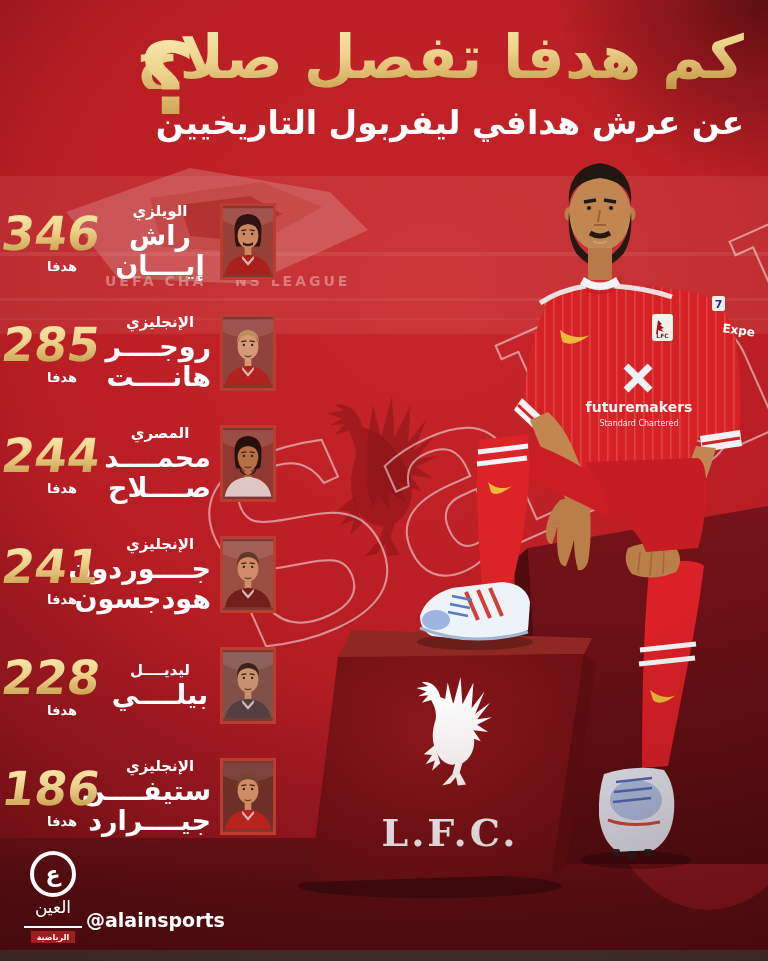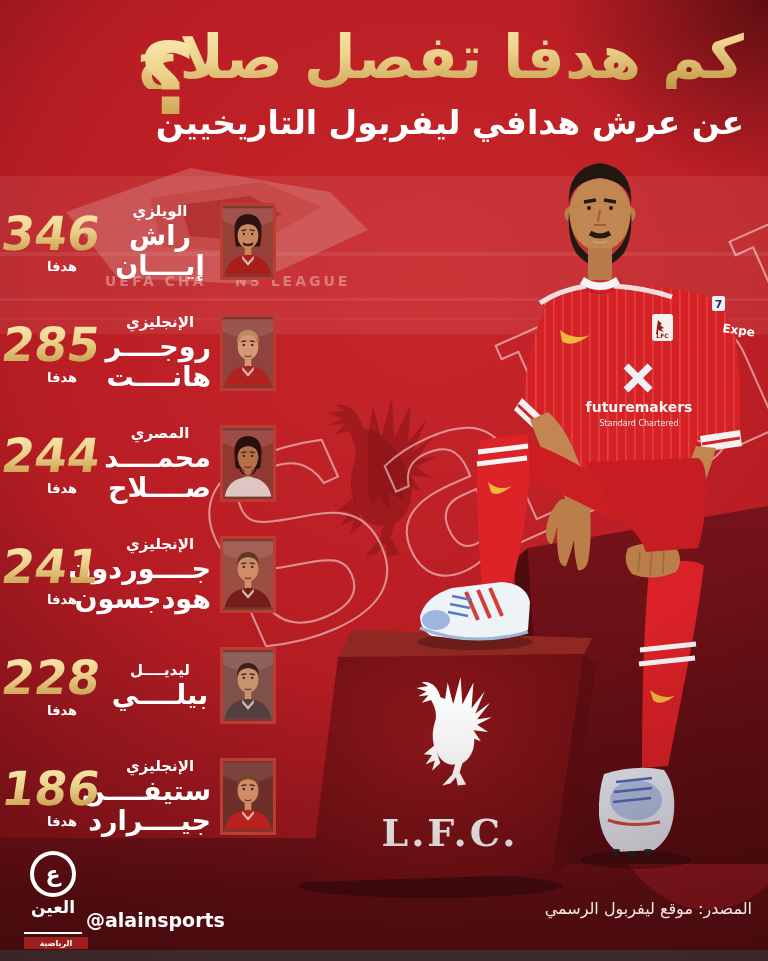--- a/index.html
+++ b/index.html
@@ -42,22 +42,22 @@
   .p1{--skin:#e0b189;--hair:#c3a369;--shirt:#b3251f;--pbg:#8e4a42;}
   .p2{--skin:#b9804f;--hair:#16100b;--shirt:#e9e5e0;--beard:1;--hairB:1;--pbg:#8c4036;}
   .p3{--skin:#d6a276;--hair:#53402a;--shirt:#6d201d;--pbg:#9a5a4b;}
   .p4{--skin:#cfa77f;--hair:#2c241b;--shirt:#474747;--pbg:#7b5c52;}
   .p5{--skin:#d8a173;--hair:#6e4d2c;--shirt:#bd241e;--pbg:#63352c;}
   
   .footer{position:absolute;left:0;right:0;bottom:0;height:120px;z-index:6;}
   .brand{position:absolute;left:24px;top:10px;width:58px;text-align:center;color:#fff;}
   .brand-circle{width:38px;height:38px;margin:0 auto;border:4px solid #fff;border-radius:50%;
     display:flex;align-items:center;justify-content:center;font-size:22px;font-weight:800;color:#fff;}
-  .brand-name{margin-top:2px;font-size:17px;font-weight:700;line-height:1;border-bottom:2px solid #fff;padding-bottom:16px;}
-  .brand-tag{margin:3px auto 0;width:64px;background:#9c1f1f;color:#fff;font-size:8px;font-weight:700;padding:1.5px 0;}
+  .brand-name{margin-top:2px;font-size:17px;font-weight:400;line-height:1;border-bottom:2px solid #fff;padding-bottom:10px;}
+  .brand-tag{margin:3px auto 0;width:44px;background:#9c1f1f;color:#fff;font-size:8px;font-weight:700;padding:1.5px 0;}
   .handle{position:absolute;left:86px;top:68px;color:#fff;font-size:19px;font-weight:700;direction:ltr;}
   .source{position:absolute;right:16px;top:58px;color:#f3e9e9;font-size:16px;font-weight:500;direction:rtl;}
 </style>
 </head>
 <body>
 
 <div class="canvas">
 
   <div class="floor"></div>
   <div class="floor-strip"></div>
@@ -352,16 +352,15 @@
 
   <div class="footer">
     <div class="brand">
       <div class="brand-circle">
         <span>ع</span>
       </div>
       <div class="brand-name">العين</div>
       <div class="brand-tag">الرياضية</div>
     </div>
     <div class="handle">@alainsports</div>
-    <div class="source">المصدر: موقع ليفربول الرسمي</div>
   </div>
 
 </div>
 
 </body></html>

